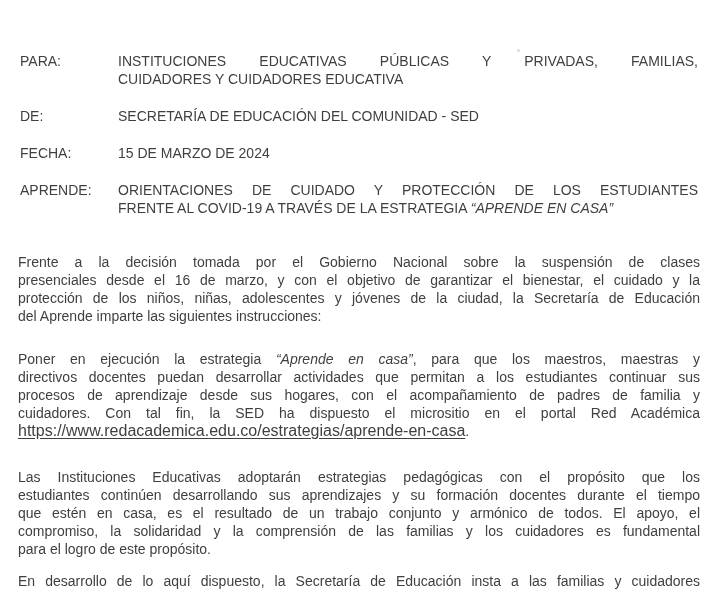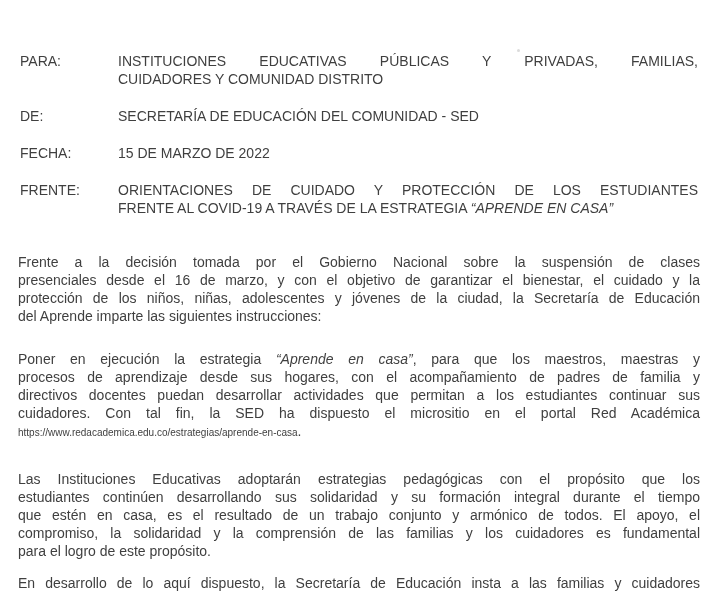--- a/index.html
+++ b/index.html
@@ -48,22 +48,23 @@
   .jline {
     text-align: justify;
     text-align-last: justify;
     white-space: normal;
   }
   .jline.last {
     text-align-last: left;
   }
   .it { font-style: italic; }
   .url {
+    text-decoration: underline;
     text-underline-offset: 2px;
-    font-size: 10px;
+    font-size: 16px;
   }
   
   .speck {
     position: absolute;
     background: #bdbdbd;
     border-radius: 50%;
     opacity: 0.55;
   }
   .speck-1 { left: 517px; top: 5px; width: 3px; height: 3px; }
   .speck-2 { left: 200px; top: 214px; width: 2px; height: 2px; }
@@ -72,65 +73,65 @@
 <body>
 
 <div class="page">
 
   <div class="memo-header">
 
     <div class="hrow">
       <div class="hlabel">PARA:</div>
       <div class="hvalue">
           <div class="jline"><span>INSTITUCIONES EDUCATIVAS PÚBLICAS Y PRIVADAS, FAMILIAS,</span></div>
-          <div class="jline last"><span>CUIDADORES Y COMUNIDAD DISTRITO</span></div>
+          <div class="jline last"><span>CUIDADORES Y CUIDADORES EDUCATIVA</span></div>
         </div>
     </div>
 
     <div class="hrow">
       <div class="hlabel">DE:</div>
       <div class="hvalue">
           <div class="jline last"><span>SECRETARÍA DE EDUCACIÓN DEL COMUNIDAD - SED</span></div>
         </div>
     </div>
 
     <div class="hrow">
       <div class="hlabel">FECHA:</div>
       <div class="hvalue">
-          <div class="jline last"><span>15 DE MARZO DE 2022</span></div>
+          <div class="jline last"><span>15 DE MARZO DE 2024</span></div>
         </div>
     </div>
 
     <div class="hrow">
-      <div class="hlabel">FRENTE:</div>
+      <div class="hlabel">APRENDE:</div>
       <div class="hvalue">
           <div class="jline"><span>ORIENTACIONES DE CUIDADO Y PROTECCIÓN DE LOS ESTUDIANTES</span></div>
           <div class="jline last"><span>FRENTE AL COVID-19 A TRAVÉS DE LA ESTRATEGIA </span><span class="it">“APRENDE EN CASA”</span></div>
         </div>
     </div>
 
   </div>
 
   <div class="memo-body">
     <div class="para1">
         <div class="jline"><span>Frente a la decisión tomada por el Gobierno Nacional sobre la suspensión de clases</span></div>
         <div class="jline"><span>presenciales desde el 16 de marzo, y con el objetivo de garantizar el bienestar, el cuidado y la</span></div>
         <div class="jline"><span>protección de los niños, niñas, adolescentes y jóvenes de la ciudad, la Secretaría de Educación</span></div>
         <div class="jline last"><span>del Aprende imparte las siguientes instrucciones:</span></div>
       </div>
     <div class="para2">
         <div class="jline"><span>Poner en ejecución la estrategia </span><span class="it">“Aprende en casa”</span><span>, para que los maestros, maestras y</span></div>
+        <div class="jline"><span>directivos docentes puedan desarrollar actividades que permitan a los estudiantes continuar sus</span></div>
         <div class="jline"><span>procesos de aprendizaje desde sus hogares, con el acompañamiento de padres de familia y</span></div>
-        <div class="jline"><span>directivos docentes puedan desarrollar actividades que permitan a los estudiantes continuar sus</span></div>
         <div class="jline"><span>cuidadores. Con tal fin, la SED ha dispuesto el micrositio en el portal Red Académica</span></div>
         <div class="jline last"><span class="url">https://www.redacademica.edu.co/estrategias/aprende-en-casa</span><span>.</span></div>
       </div>
     <div class="para3">
         <div class="jline"><span>Las Instituciones Educativas adoptarán estrategias pedagógicas con el propósito que los</span></div>
-        <div class="jline"><span>estudiantes continúen desarrollando sus solidaridad y su formación integral durante el tiempo</span></div>
+        <div class="jline"><span>estudiantes continúen desarrollando sus aprendizajes y su formación docentes durante el tiempo</span></div>
         <div class="jline"><span>que estén en casa, es el resultado de un trabajo conjunto y armónico de todos. El apoyo, el</span></div>
         <div class="jline"><span>compromiso, la solidaridad y la comprensión de las familias y los cuidadores es fundamental</span></div>
         <div class="jline last"><span>para el logro de este propósito.</span></div>
       </div>
     <div class="para4">
         <div class="jline"><span>En desarrollo de lo aquí dispuesto, la Secretaría de Educación insta a las familias y cuidadores</span></div>
       </div>
   </div>
 
   <div class="speck speck-1"></div>

